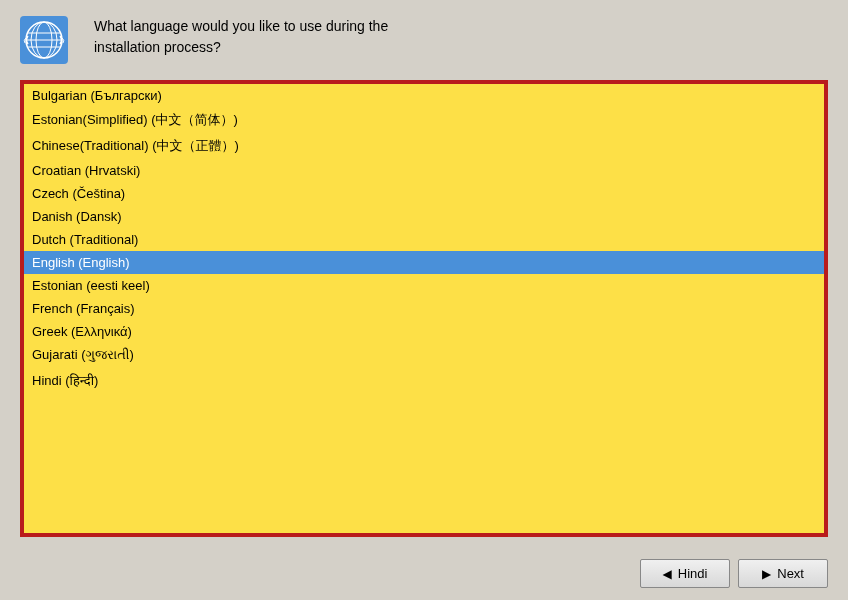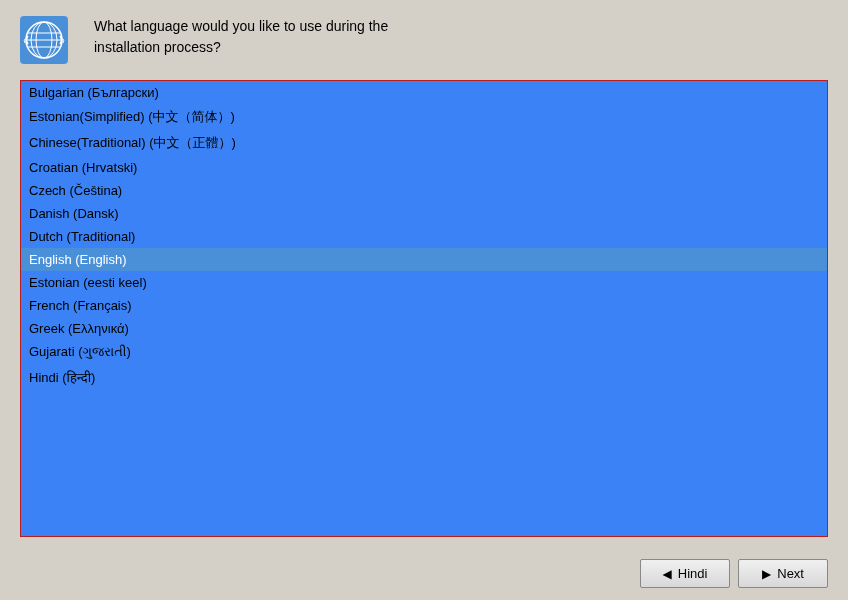--- a/index.html
+++ b/index.html
@@ -34,22 +34,22 @@
 
     .main-content {
       flex: 1;
       padding: 0 20px 10px 20px;
       display: flex;
       flex-direction: column;
     }
 
     .list-container {
       flex: 1;
-      border: 1px solid #b91c1c;
-      background: #3b82f6;
+      border: 4px solid #b91c1c;
+      background: #fde047;
       overflow: hidden;
       display: flex;
     }
 
     .language-list {
       flex: 1;
       overflow-y: scroll;
       list-style: none;
     }
 

